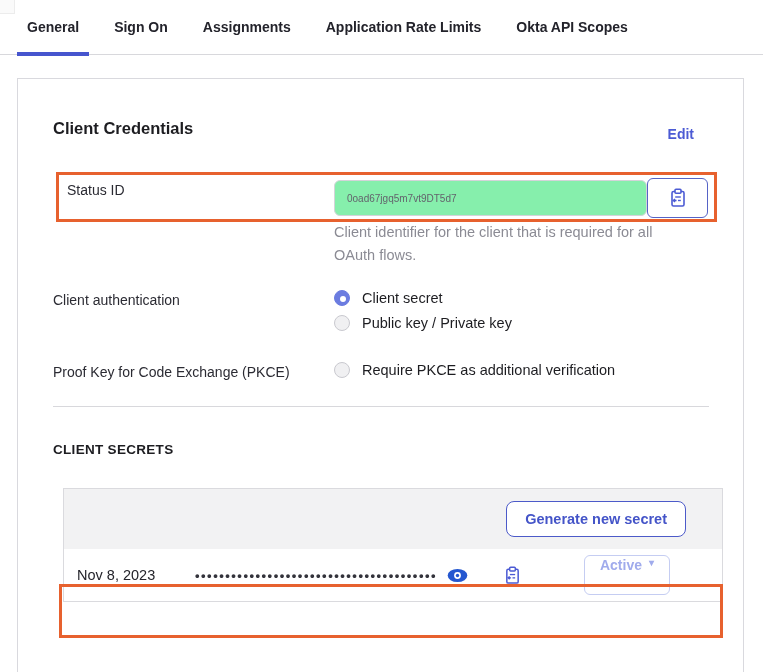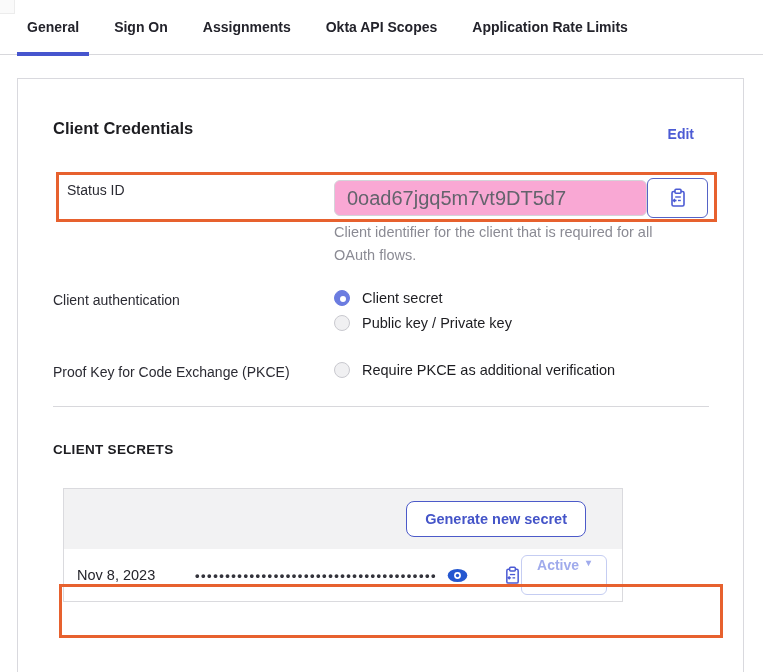--- a/index.html
+++ b/index.html
@@ -20,39 +20,39 @@
   
   .card{position:absolute;left:17px;top:78px;width:727px;height:620px;box-sizing:border-box;
         border:1px solid #d9d9de;background:#fff;}
   .abs{position:absolute;}
 
   .cc-title{left:35px;top:40px;font-size:16.5px;font-weight:700;}
   .edit-link{right:49px;top:47px;font-size:14px;font-weight:700;color:#4c5bd4;cursor:pointer;}
 
   .field-label{font-size:14px;color:#2b2b33;}
   .client-id-input{left:316px;top:101px;width:313px;height:36px;box-sizing:border-box;
-        background:#f9a8d4;border:1px solid #d4d4d9;border-radius:6px;color:#63636c;
-        font-size:20px;padding:0 12px;font-family:"Liberation Sans",sans-serif;}
+        background:#86efac;border:1px solid #d4d4d9;border-radius:6px;color:#63636c;
+        font-size:10px;padding:0 12px;font-family:"Liberation Sans",sans-serif;}
   .copy-btn{left:629px;top:99px;width:61px;height:40px;box-sizing:border-box;background:#fff;
         border:1px solid #5663c6;border-radius:6px;display:flex;align-items:center;justify-content:center;cursor:pointer;}
   .help-text{left:316px;top:142px;width:336px;font-size:14.5px;line-height:23px;color:#8b8b94;}
 
   .choice-row{display:flex;align-items:center;gap:12px;}
   .radio,.checkbox{width:16px;height:16px;border-radius:50%;box-sizing:border-box;
         background:#f0f0f2;border:1px solid #c9c9cf;position:relative;flex:0 0 16px;cursor:pointer;}
   .radio.checked{background:#6b7ce0;border-color:#6b7ce0;}
   .radio.checked::after{content:"";position:absolute;left:5px;top:5px;width:6px;height:6px;
         border-radius:50%;background:#fff;}
   .choice-label{font-size:14.5px;color:#1d1d21;}
 
   .divider{left:35px;top:327px;width:656px;height:1px;background:#d8d8dc;}
   .secrets-title{left:35px;top:363px;font-size:13.5px;font-weight:700;letter-spacing:.3px;}
 
   
-  .secrets-table{left:45px;top:409px;width:560px;box-sizing:border-box;border:1px solid #dadade;background:#fff;}
+  .secrets-table{left:45px;top:409px;width:660px;box-sizing:border-box;border:1px solid #dadade;background:#fff;}
   .table-toolbar{height:60px;background:#f2f2f3;position:relative;}
   .generate-btn{position:absolute;right:36px;top:12px;height:36px;padding:0 18px;box-sizing:border-box;
         background:#fff;border:1.5px solid #4c5ac9;border-radius:8px;color:#4454c8;
         font-size:14.5px;font-weight:700;font-family:"Liberation Sans",sans-serif;cursor:pointer;}
   .thead,.trow{display:grid;grid-template-columns:118px 1fr 112px;align-items:center;
         padding:0 26px 0 13px;}
   .thead{height:38px;font-size:13.5px;font-weight:700;color:#1d1d21;}
   .trow{height:52px;font-size:14.5px;color:#24242b;}
   .secret-cell{display:flex;align-items:center;}
   .secret-dots{font-size:13px;font-weight:700;letter-spacing:1.5px;color:#33333b;white-space:nowrap;
@@ -74,22 +74,22 @@
 <body>
 
 <div class="stage">
 
   <div class="corner"></div>
 
   <div class="tabbar">
     <div class="tab active">General</div>
     <div class="tab">Sign On</div>
     <div class="tab">Assignments</div>
+    <div class="tab">Application Rate Limits</div>
     <div class="tab">Okta API Scopes</div>
-    <div class="tab">Application Rate Limits</div>
   </div>
 
   <div class="card">
 
     <div class="abs cc-title">Client Credentials</div>
     <a class="abs edit-link">Edit</a>
 
     <div class="abs field-label" style="left:49px;top:103px;">Status ID</div>
     <input class="abs client-id-input" readonly="" value="0oad67jgq5m7vt9DT5d7" style="">
     <button class="abs copy-btn">

